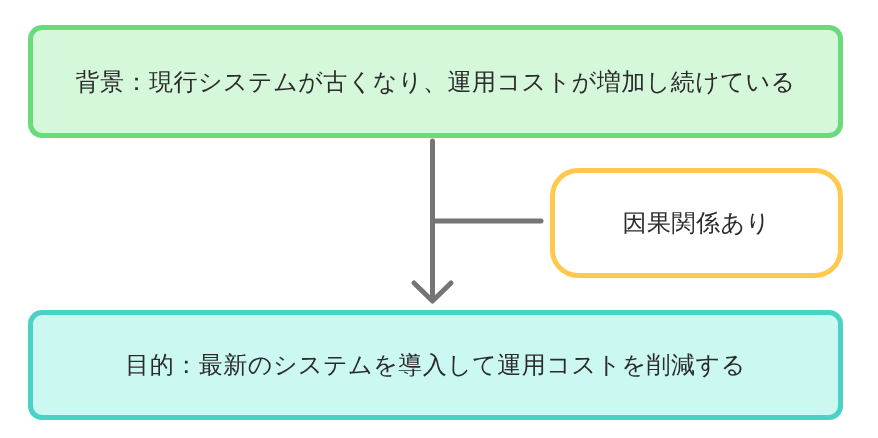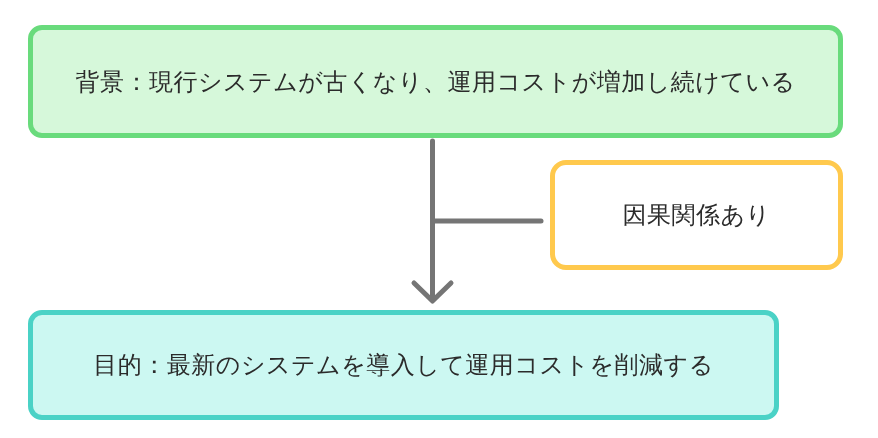--- a/index.html
+++ b/index.html
@@ -15,26 +15,26 @@
   }
   .node{
     position:absolute;box-sizing:border-box;display:flex;align-items:center;justify-content:center;
     font-size:24px;font-weight:500;color:var(--text);letter-spacing:0.5px;line-height:1.4;
   }
   .node-background{
     left:28px;top:25px;width:815px;height:113px;
     background:var(--background-fill);border:5px solid var(--background-border);border-radius:14px;
   }
   .node-purpose{
-    left:28px;top:310px;width:751px;height:110px;
+    left:28px;top:310px;width:815px;height:110px;
     background:var(--purpose-fill);border:5px solid var(--purpose-border);border-radius:14px;
   }
   .node-annotation{
-    left:550px;top:160px;width:293px;height:110px;
-    background:var(--annotation-fill);border:5px solid var(--annotation-border);border-radius:16px;
+    left:550px;top:168px;width:293px;height:110px;
+    background:var(--annotation-fill);border:5px solid var(--annotation-border);border-radius:28px;
   }
   .connector{position:absolute;left:0;top:0;width:878px;height:438px;pointer-events:none;}
   .connector .stroke{stroke:var(--arrow);stroke-width:5;fill:none;stroke-linecap:round;stroke-linejoin:round;}
 </style>
 </head>
 <body>
 
 <div class="canvas">
 
   <div class="node node-background">

